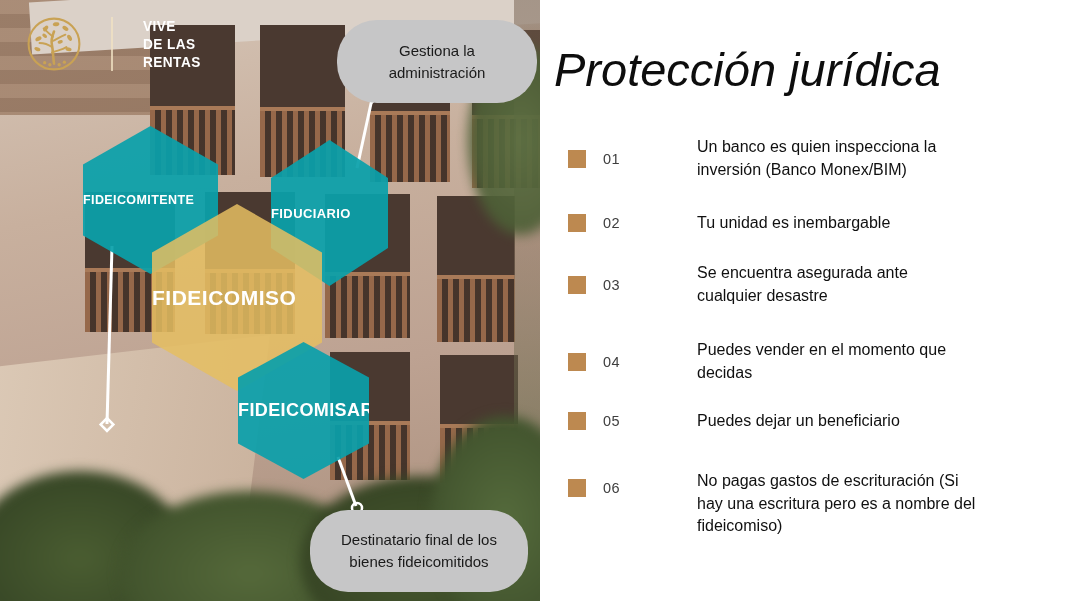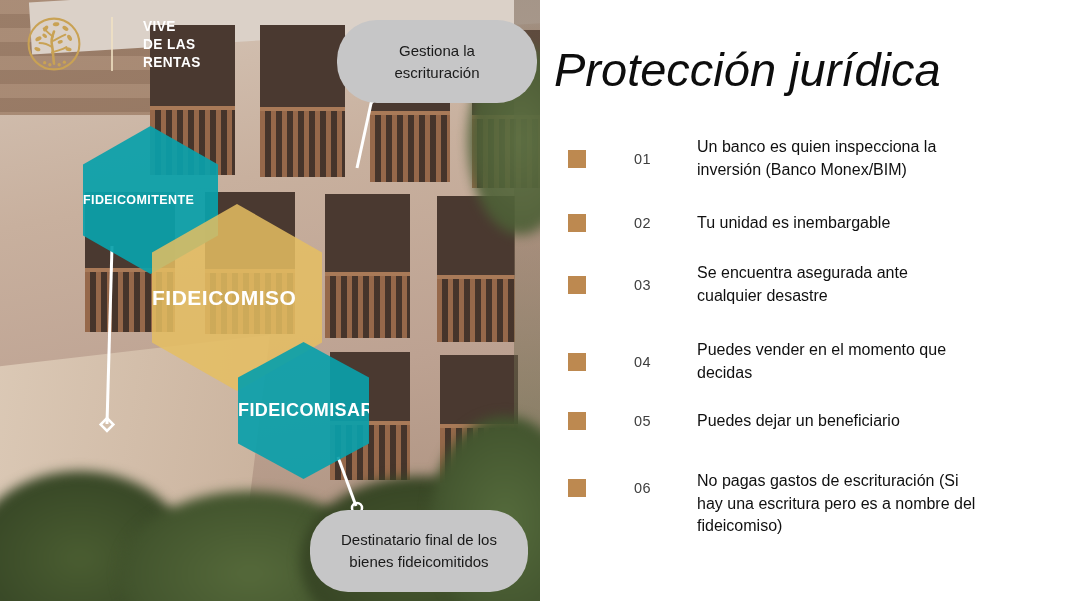--- a/index.html
+++ b/index.html
@@ -53,21 +53,21 @@
   .logo { position:absolute; left:26px; top:16px; z-index:6; display:flex; align-items:center;gap:20px; }
   .logo-divider { width:2px; height:54px; background:rgba(240,225,195,.8); margin:0 10px 0 9px; }
   .wordmark { color:#fff; font-weight:bold; font-size:15.5px; line-height:1.18;
     letter-spacing:.5px; white-space:pre-line; transform:scaleX(.88); transform-origin:left center; }
   
   .title { position:absolute; left:554px; top:42px; width:500px;
     font-size:47px; font-style:italic; font-weight:500; color:#0d0d0d; letter-spacing:0; }
   .item { position:absolute; left:568px; display:flex; align-items:center; }
   .item.align-top { align-items:flex-start; }
   .item.align-top .marker { margin-top:9px; }
-  .marker { display:flex; align-items:center; width:95px; flex:none;gap:31px; }
+  .marker { display:flex; align-items:center; width:95px; flex:none; }
   .sq { width:18px; height:18px; background:#bd8950; flex:none; }
   .num { margin-left:17px; font-size:14.5px; color:#3e3e3e; letter-spacing:.5px; }
   .itxt { margin-left:34px; font-size:16px; color:#101010; line-height:1.42; white-space:pre-line; }
 </style>
 </head>
 <body>
 
 <div class="slide">
 
   <div class="photo">
@@ -123,30 +123,33 @@
       <rect x="368" y="91" width="9" height="9" transform="rotate(45 372.5 95.5)" fill="none" stroke="#ffffff" stroke-width="2.5"></rect>
       <line x1="112" y1="246" x2="107" y2="424" stroke="#ffffff" stroke-width="3"></line>
       <rect x="102.5" y="420" width="9" height="9" transform="rotate(45 107 424.5)" fill="none" stroke="#ffffff" stroke-width="2.5"></rect>
       <line x1="338" y1="457" x2="356" y2="506" stroke="#ffffff" stroke-width="3"></line>
       <circle cx="357" cy="508" r="5" fill="none" stroke="#ffffff" stroke-width="2.5"></circle>
     </svg>
 
     <div class="hex hex-fideicomitente">
       <span>FIDEICOMITENTE</span>
     </div>
+    <div class="hex hex-fiduciario">
+      <span>FIDUCIARIO</span>
+    </div>
     <div class="hex hex-fideicomiso">
       <span>FIDEICOMISO</span>
     </div>
     <div class="hex hex-fideicomisario">
       <span>FIDEICOMISARIO</span>
     </div>
 
     <div class="bubble bubble-gestiona">
       <span>Gestiona la
-escrituración</span>
+administración</span>
     </div>
     <div class="bubble bubble-destinatario">
       <span>Destinatario final de los
 bienes fideicomitidos</span>
     </div>
 
     <div class="logo">
       <svg width="56" height="56" viewBox="0 0 54 54">
         <circle cx="27" cy="27" r="24.5" fill="none" stroke="#c9a254" stroke-width="2"></circle>
         <path d="M27 46 C26 38 26 33 25 28 C24 24 25 20 27 15" fill="none" stroke="#c9a254" stroke-width="2.5" stroke-linecap="round"></path>

